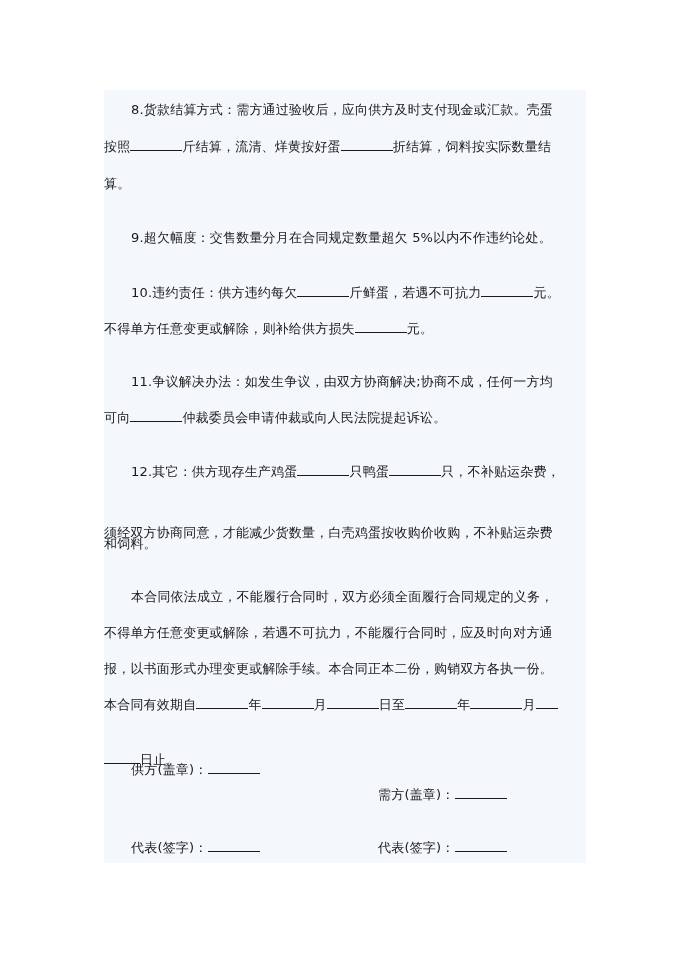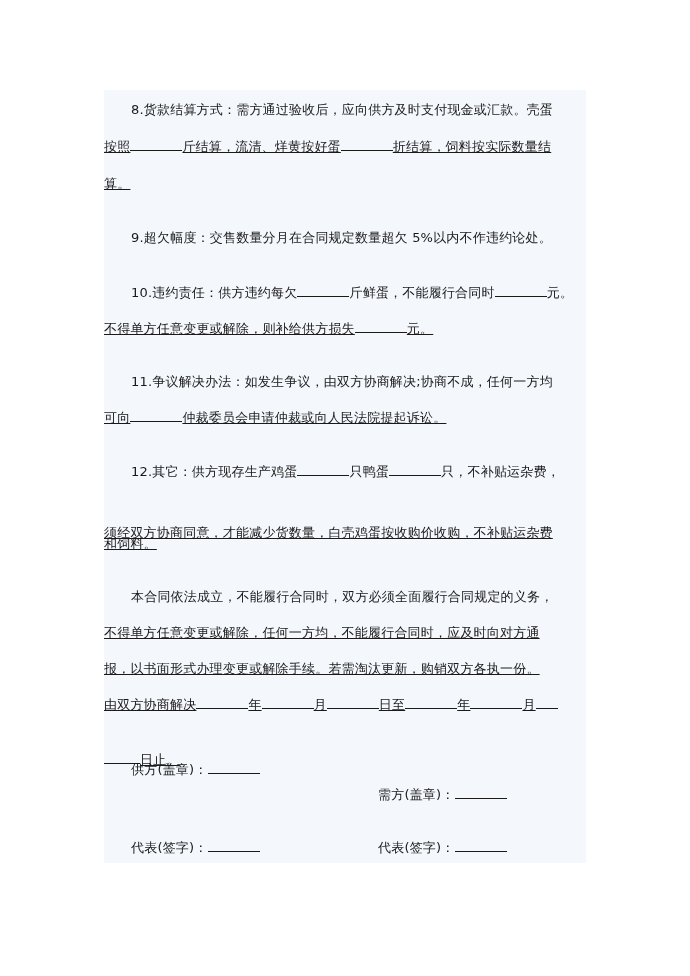--- a/index.html
+++ b/index.html
@@ -1,21 +1,21 @@
 <!DOCTYPE html>
 <html><head>
   <meta charset="utf-8">
   <style>
     html, body { margin: 0; padding: 0; background: #ffffff; }
     body { width: 690px; height: 976px; position: relative; overflow: hidden;
       font-family: "DejaVu Sans", "Liberation Sans", sans-serif; color: #1a1a1a; }
     .panel { position: absolute; left: 104px; top: 90px; width: 482px; height: 773px; background: #f4f7fc; }
     .line { position: absolute; font-size: 13px; line-height: 20px; white-space: nowrap; letter-spacing: 0.2px; }
     .indent { left: 131px; }
-    .flush { left: 104px; text-decoration: underline; }
+    .flush { left: 104px; }
     .blank { display: inline-block; border-bottom: 1px solid #1a1a1a; height: 13px; vertical-align: baseline; }
     .b8 { width: 52px; }
     .b2 { width: 26px; }
     .b4 { width: 22px; }
   </style>
 </head>
 <body>
 
 <div class="panel"></div>
 
@@ -27,21 +27,21 @@
 </div>
 <div class="line flush" style="top:174px">
   <span>算。</span>
 </div>
 
 <div class="line indent" style="top:228px">
   <span>9.超欠幅度：交售数量分月在合同规定数量超欠 5%以内不作违约论处。</span>
 </div>
 
 <div class="line indent" style="top:283px">
-  <span>10.违约责任：供方违约每欠</span><span class="blank b8"></span><span>斤鲜蛋，不能履行合同时</span><span class="blank b8"></span><span>元。</span>
+  <span>10.违约责任：供方违约每欠</span><span class="blank b8"></span><span>斤鲜蛋，若遇不可抗力</span><span class="blank b8"></span><span>元。</span>
 </div>
 <div class="line flush" style="top:319px">
   <span>不得单方任意变更或解除，则补给供方损失</span><span class="blank b8"></span><span>元。</span>
 </div>
 
 <div class="line indent" style="top:372px">
   <span>11.争议解决办法：如发生争议，由双方协商解决;协商不成，任何一方均</span>
 </div>
 <div class="line flush" style="top:408px">
   <span>可向</span><span class="blank b8"></span><span>仲裁委员会申请仲裁或向人民法院提起诉讼。</span>
@@ -54,27 +54,27 @@
   <span>须经双方协商同意，才能减少货数量，白壳鸡蛋按收购价收购，不补贴运杂费</span>
 </div>
 <div class="line flush" style="top:534px">
   <span>和饲料。</span>
 </div>
 
 <div class="line indent" style="top:587px">
   <span>本合同依法成立，不能履行合同时，双方必须全面履行合同规定的义务，</span>
 </div>
 <div class="line flush" style="top:623px">
-  <span>不得单方任意变更或解除，任何一方均，不能履行合同时，应及时向对方通</span>
+  <span>不得单方任意变更或解除，若遇不可抗力，不能履行合同时，应及时向对方通</span>
 </div>
 <div class="line flush" style="top:659px">
-  <span>报，以书面形式办理变更或解除手续。若需淘汰更新，购销双方各执一份。</span>
+  <span>报，以书面形式办理变更或解除手续。本合同正本二份，购销双方各执一份。</span>
 </div>
 <div class="line flush" style="top:695px">
-  <span>由双方协商解决</span><span class="blank b8"></span><span>年</span><span class="blank b8"></span><span>月</span><span class="blank b8"></span><span>日至</span><span class="blank b8"></span><span>年</span><span class="blank b8"></span><span>月</span><span class="blank b4"></span>
+  <span>本合同有效期自</span><span class="blank b8"></span><span>年</span><span class="blank b8"></span><span>月</span><span class="blank b8"></span><span>日至</span><span class="blank b8"></span><span>年</span><span class="blank b8"></span><span>月</span><span class="blank b4"></span>
 </div>
 <div class="line flush" style="top:750px">
   <span class="blank b2" style="width:36px"></span><span>日止。</span>
 </div>
 
 <div class="line" style="top:760px; left:131px">
   <span>供方(盖章)：</span><span class="blank b8"></span>
 </div>
 <div class="line" style="top:785px; left:378px">
   <span>需方(盖章)：</span><span class="blank b8"></span>

